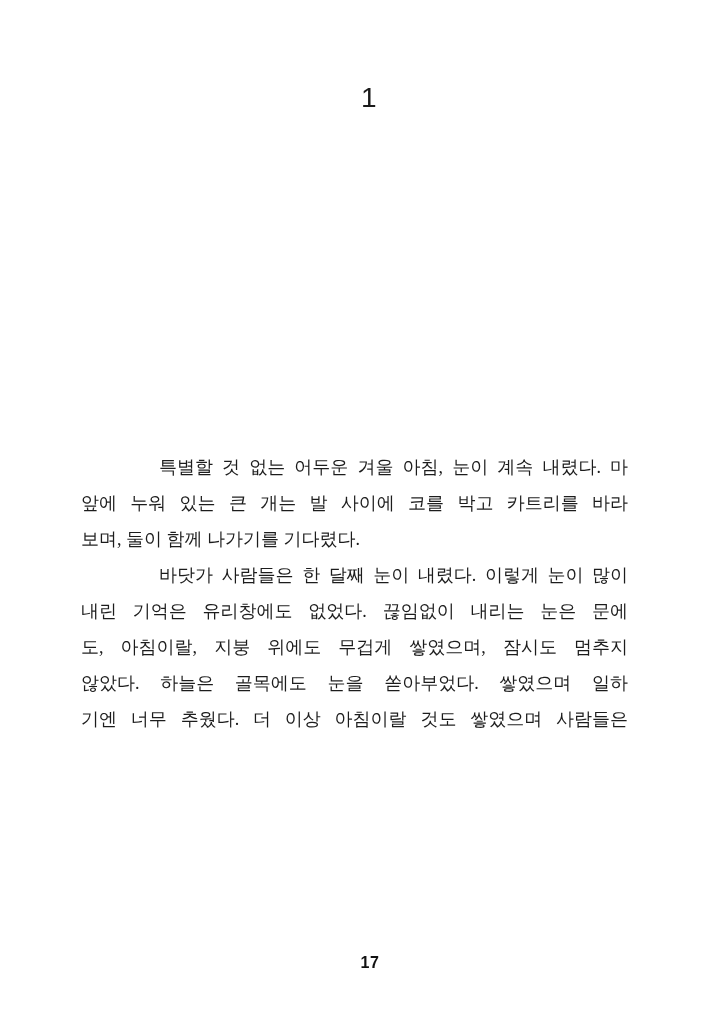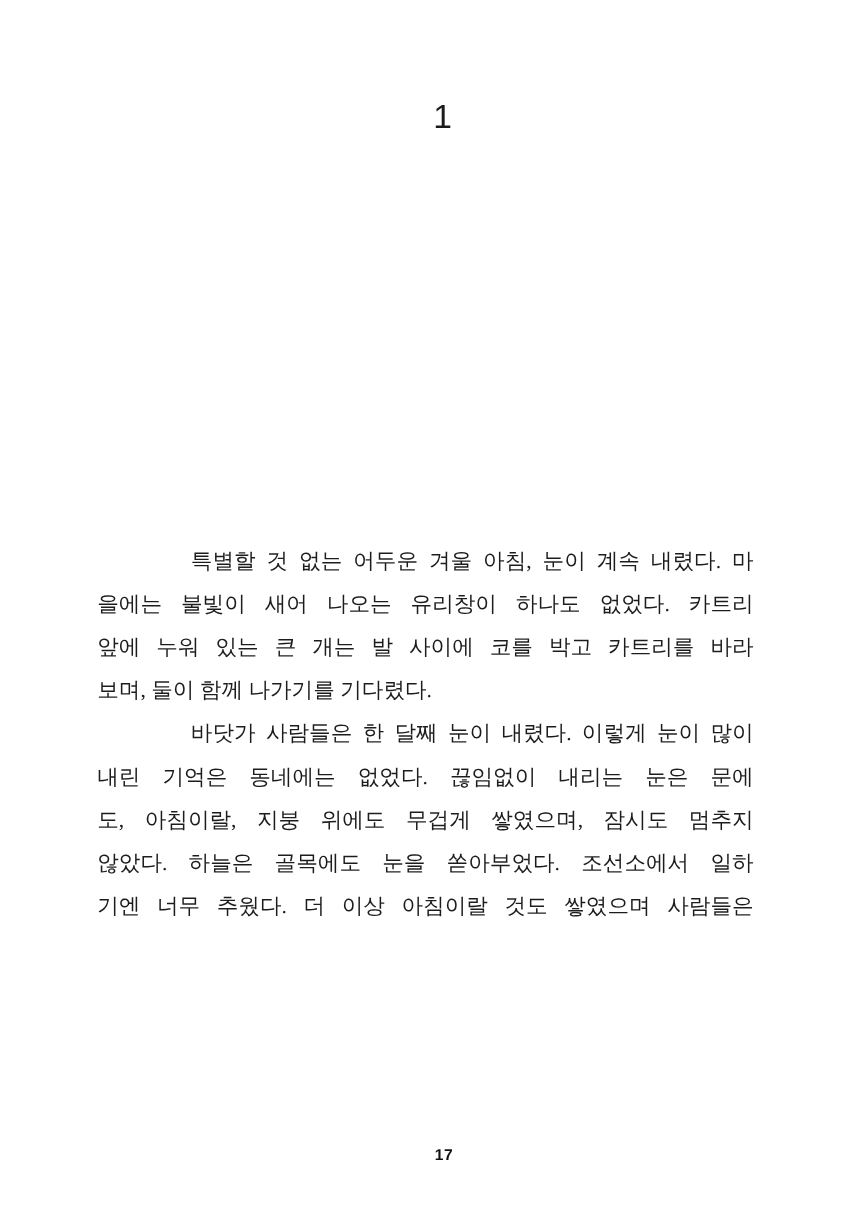--- a/index.html
+++ b/index.html
@@ -53,48 +53,47 @@
     text-align: center;
     text-align-last: left;
   }
   .page-number {
     position: absolute;
     top: 953px;
     left: 340px;
     width: 60px;
     text-align: center;
     font-family: "Liberation Sans", "DejaVu Sans", sans-serif;
-    font-size: 13px;
+    font-size: 16px;
     font-weight: 700;
     color: #111111;
     line-height: 20px;
     letter-spacing: 0.5px;
   }
 </style>
 </head>
 <body>
 
 <div class="book-page">
 
   <div class="chapter-number">1</div>
 
   <div class="text-block">
 
     <div>
       <div class="line indent">특별할 것 없는 어두운 겨울 아침, 눈이 계속 내렸다. 마</div>
-      <div class="line">을에는 불빛이 새어 나오는 유리창이 하나도 없었다. 카트리</div>
       <div class="line">앞에 누워 있는 큰 개는 발 사이에 코를 박고 카트리를 바라</div>
       <div class="line para-end">보며, 둘이 함께 나가기를 기다렸다.</div>
     </div>
 
     <div>
       <div class="line indent">바닷가 사람들은 한 달째 눈이 내렸다. 이렇게 눈이 많이</div>
-      <div class="line">내린 기억은 동네에는 없었다. 끊임없이 내리는 눈은 문에</div>
+      <div class="line">내린 기억은 유리창에도 없었다. 끊임없이 내리는 눈은 문에</div>
       <div class="line">도, 아침이랄, 지붕 위에도 무겁게 쌓였으며, 잠시도 멈추지</div>
-      <div class="line">않았다. 하늘은 골목에도 눈을 쏟아부었다. 조선소에서 일하</div>
+      <div class="line">않았다. 하늘은 골목에도 눈을 쏟아부었다. 쌓였으며 일하</div>
       <div class="line">기엔 너무 추웠다. 더 이상 아침이랄 것도 쌓였으며 사람들은</div>
     </div>
 
   </div>
 
   <div class="page-number">17</div>
 
 </div>
 
 </body></html>

